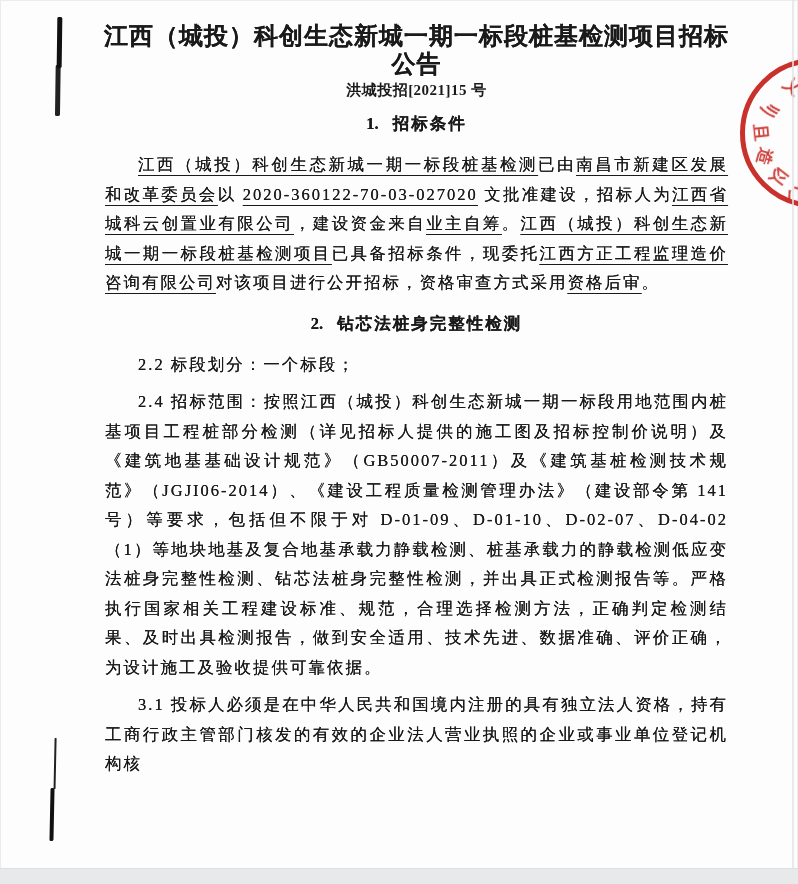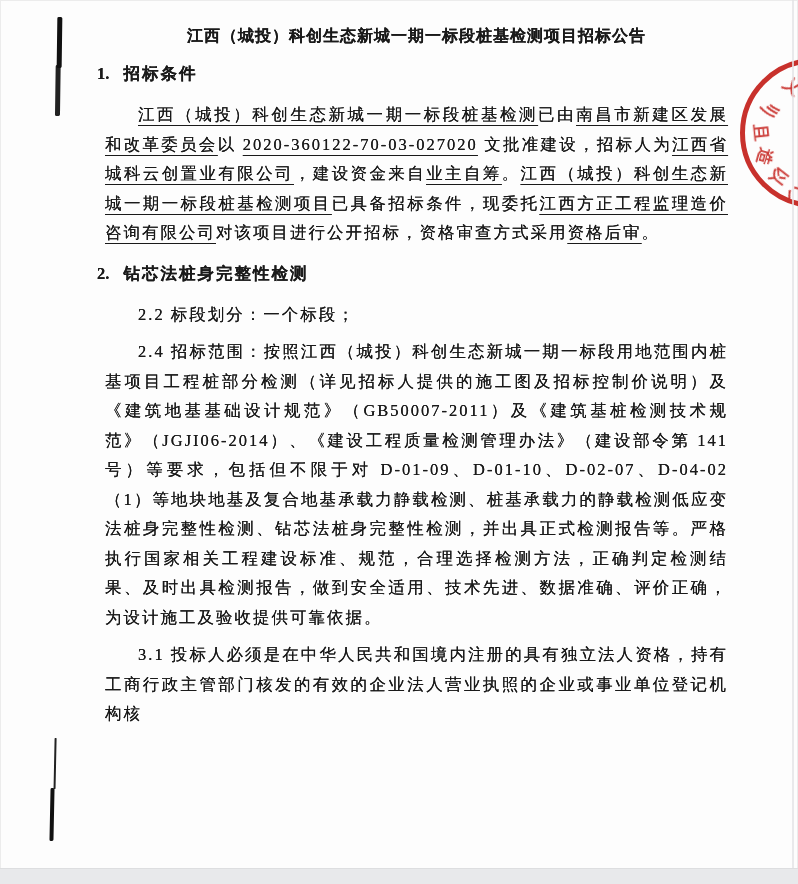--- a/index.html
+++ b/index.html
@@ -11,21 +11,21 @@
     overflow: hidden;
     font-family: "Liberation Serif", serif;
     color: #1a1a1a;
     box-shadow: inset 0 0 0 1px #ececec;
   }
   .content {
     position: relative;
     padding: 22px 62px 0 97px;
   }
   .doc-title {
-    font-size: 16px;
+    font-size: 24px;
     font-weight: bold;
     text-align: center;
     letter-spacing: 1px;
     line-height: 28px;
     margin: 0;
     text-shadow: 0 0 0.5px currentColor;
   }
   .doc-number {
     font-size: 15px;
     font-weight: bold;
@@ -34,20 +34,21 @@
     margin-top: 2px;
     letter-spacing: 0.5px;
   }
   .sec-heading {
     font-size: 16.5px;
     font-weight: bold;
     letter-spacing: 2px;
     line-height: 24px;
     margin: 14px 0 14px 0;
     text-shadow: 0 0 0.4px currentColor;
+    text-align: center;
   }
   .sec-heading:first-of-type { margin-top: 12px; }
   .sec-heading .num { margin-right: 14px; letter-spacing: 0; }
   .para {
     font-size: 16.5px;
     line-height: 29.5px;
     letter-spacing: 2px;
     text-align: justify;
     text-indent: 2em;
     margin: 8px;
@@ -127,20 +128,21 @@
   <span class="stamp-frag" style="left: 44px; top: 20px; transform: rotate(40deg);">乂</span>
       <span class="stamp-frag" style="left: 22px; top: 44px; transform: rotate(62deg);">彡</span>
       <span class="stamp-frag" style="left: 12px; top: 66px; transform: rotate(84deg);">且</span>
       <span class="stamp-frag" style="left: 16px; top: 90px; transform: rotate(106deg);">造</span>
       <span class="stamp-frag" style="left: 30px; top: 110px; transform: rotate(128deg);">以</span>
       <span class="stamp-frag" style="left: 44px; top: 124px; transform: rotate(146deg);">丷</span>
     </div>
 
   <div class="content">
     <h1 class="doc-title">江西（城投）科创生态新城一期一标段桩基检测项目招标公告</h1>
+    <div class="doc-number">洪城投招[2021]15 号</div>
     <main>
         <div class="sec-heading"><span class="num">1.</span><span>招标条件</span></div>
         <p class="para"><span class="u">江西（城投）科创生态新城一期一标段桩基检测</span><span>已由</span><span class="u">南昌市新建区发展和改革委员会</span><span>以 </span><span class="u">2020-360122-70-03-027020</span><span> 文批准建设，招标人为</span><span class="u">江西省城科云创置业有限公司</span><span>，建设资金来自</span><span class="u">业主自筹</span><span>。</span><span class="u">江西（城投）科创生态新城一期一标段桩基检测项目</span><span>已具备招标条件，现委托</span><span class="u">江西方正工程监理造价咨询有限公司</span><span>对该项目进行公开招标，资格审查方式采用</span><span class="u">资格后审</span><span>。</span></p>
         <div class="sec-heading"><span class="num">2.</span><span>钻芯法桩身完整性检测</span></div>
         <p class="para"><span>2.2 标段划分：一个标段；</span></p>
         <p class="para"><span>2.4 招标范围：按照江西（城投）科创生态新城一期一标段用地范围内桩基项目工程桩部分检测（详见招标人提供的施工图及招标控制价说明）及《建筑地基基础设计规范》（GB50007-2011）及《建筑基桩检测技术规范》（JGJI06-2014）、《建设工程质量检测管理办法》（建设部令第 141 号）等要求，包括但不限于对 D-01-09、D-01-10、D-02-07、D-04-02（1）等地块地基及复合地基承载力静载检测、桩基承载力的静载检测低应变法桩身完整性检测、钻芯法桩身完整性检测，并出具正式检测报告等。严格执行国家相关工程建设标准、规范，合理选择检测方法，正确判定检测结果、及时出具检测报告，做到安全适用、技术先进、数据准确、评价正确，为设计施工及验收提供可靠依据。</span></p>
         <p class="para"><span>3.1 投标人必须是在中华人民共和国境内注册的具有独立法人资格，持有工商行政主管部门核发的有效的企业法人营业执照的企业或事业单位登记机构核</span></p>
       </main>
   </div>
 

